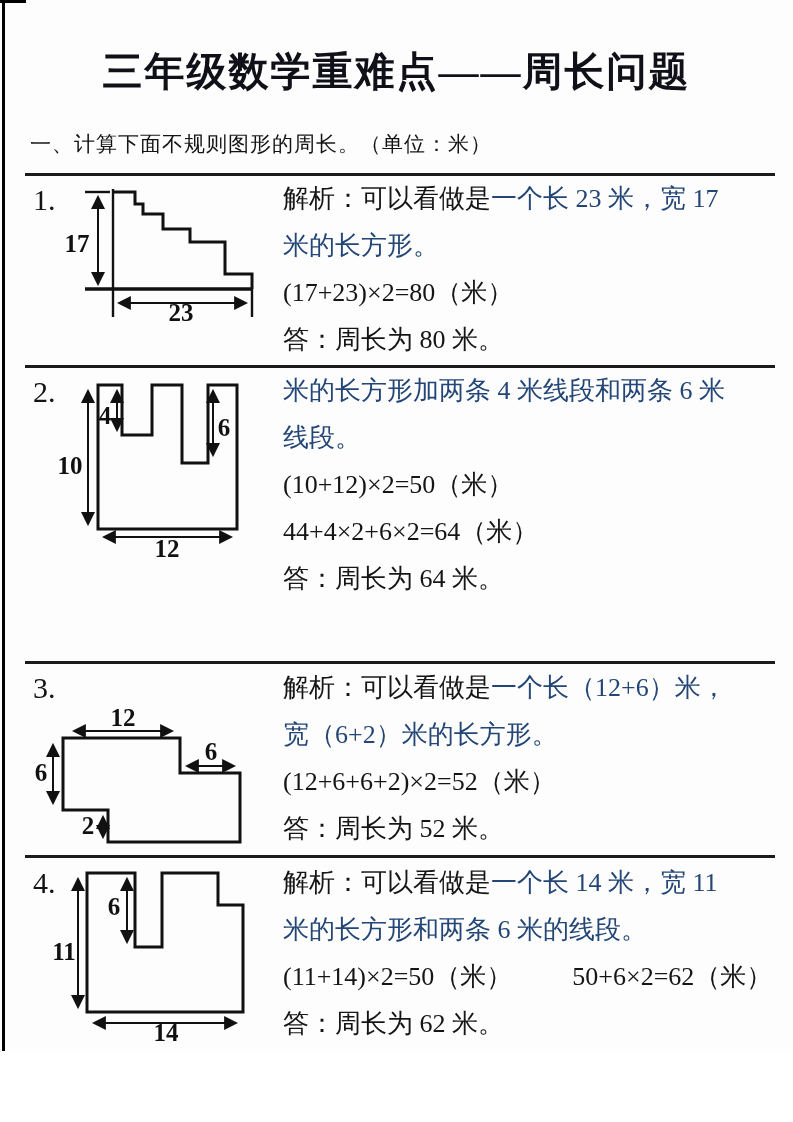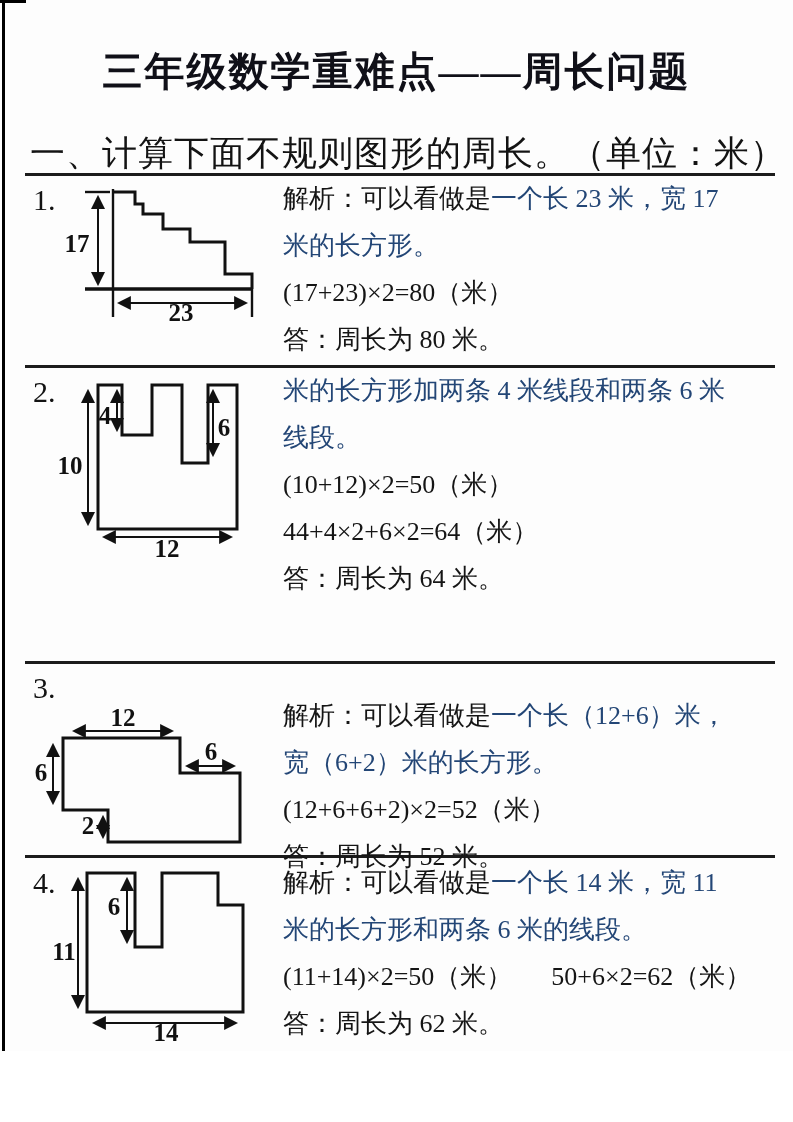--- a/index.html
+++ b/index.html
@@ -13,33 +13,33 @@
   }
   .abs{position:absolute;}
   .edge{background:#000;}
   .title{
     position:absolute;left:0;top:44px;width:793px;
     text-align:center;font-size:40px;font-weight:700;
     letter-spacing:2px;color:#101018;
   }
   .section-header{
     position:absolute;left:30px;top:130px;
-    font-size:35px;color:#131313;letter-spacing:1px;white-space:nowrap;
+    font-size:21px;color:#131313;letter-spacing:1px;white-space:nowrap;
   }
   .divider{
     position:absolute;left:25px;width:750px;height:3px;background:#1c1c1c;
   }
   .pnum{
     position:absolute;left:33px;font-size:30px;color:#131313;
   }
   .textcol{position:absolute;left:283px;width:502px;}
   .tline{height:47px;line-height:47px;font-size:26px;white-space:nowrap;}
   .ink{color:#151515;}
   .blue{color:#234676;}
-  .f2{margin-left:39px;}
+  .f2{margin-left:60px;}
   svg{position:absolute;overflow:visible;}
   svg .shape{fill:none;stroke:#111;stroke-width:3;stroke-linejoin:miter;}
   svg .thick{stroke:#111;stroke-width:3.5;}
   svg .thin{stroke:#111;stroke-width:2.4;}
   svg .dim{stroke:#111;stroke-width:2;fill:none;}
   svg text{
     font-family:"Liberation Serif","DejaVu Serif",serif;
     font-weight:700;font-size:25px;fill:#111;text-anchor:middle;
   }
 </style>
@@ -115,21 +115,21 @@
     <line class="dim" x1="74" y1="731" x2="172" y2="731" marker-start="url(#ah)" marker-end="url(#ah)"></line>
     <line class="dim" x1="187" y1="766" x2="234" y2="766" marker-start="url(#ah)" marker-end="url(#ah)"></line>
     <line class="dim" x1="53" y1="745" x2="53" y2="803" marker-start="url(#ah)" marker-end="url(#ah)"></line>
     <line class="dim" x1="103" y1="817" x2="103" y2="837" marker-start="url(#ah)" marker-end="url(#ah)"></line>
     <text x="123" y="726">12</text>
     <text x="211" y="760">6</text>
     <text x="41" y="781">6</text>
     <text x="88" y="834">2</text>
   </svg>
 
-  <div class="textcol" style="top:692px;">
+  <div class="textcol" style="top:664px;">
     <div class="tline"><span class="ink">解析：可以看做是</span><span class="blue">一个长（12+6）米，</span></div>
     <div class="tline blue">宽（6+2）米的长方形。</div>
     <div class="tline ink">(12+6+6+2)×2=52（米）</div>
     <div class="tline ink">答：周长为 52 米。</div>
   </div>
 
   <svg style="left:50px;top:865px;" width="205" height="180" viewBox="50 865 205 180">
     <path class="shape" d="M87,873 H135 V947 H162 V873 H218 V905 H243 V1012 H87 Z"></path>
     <line class="dim" x1="127" y1="879" x2="127" y2="942" marker-start="url(#ah)" marker-end="url(#ah)"></line>
     <line class="dim" x1="78" y1="879" x2="78" y2="1007" marker-start="url(#ah)" marker-end="url(#ah)"></line>

